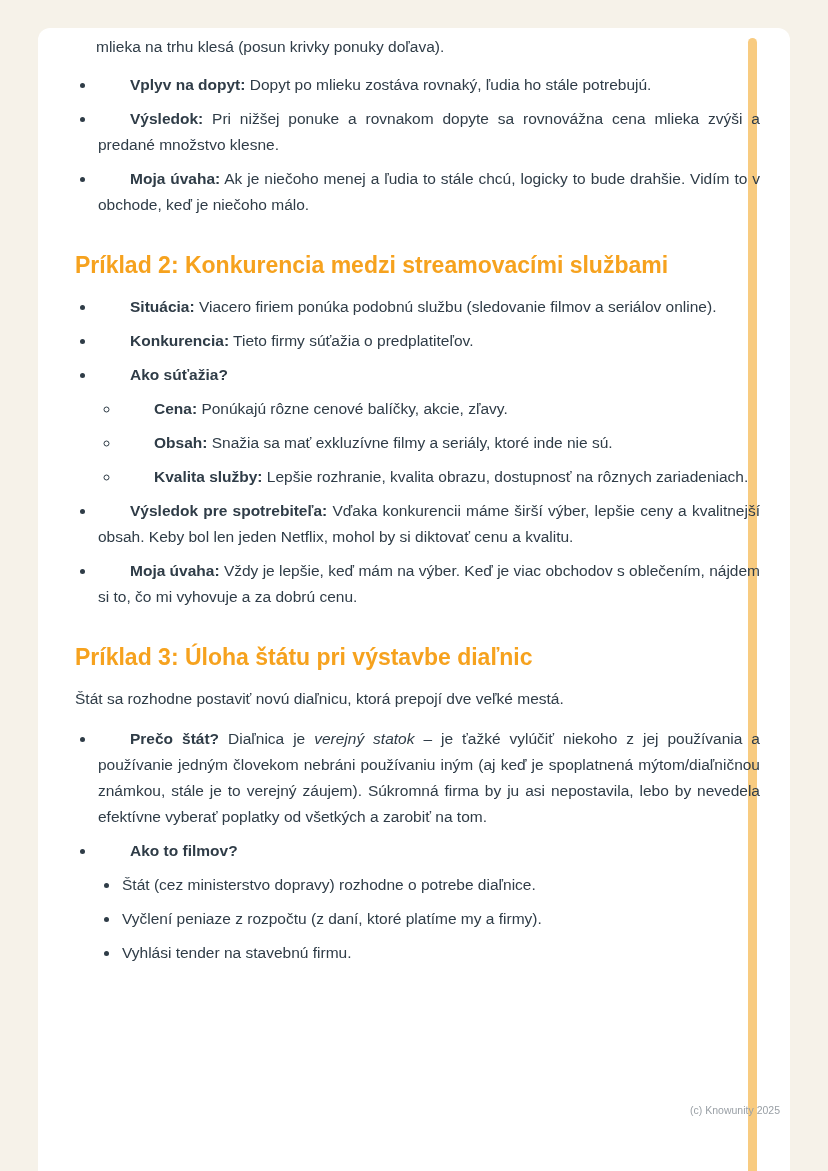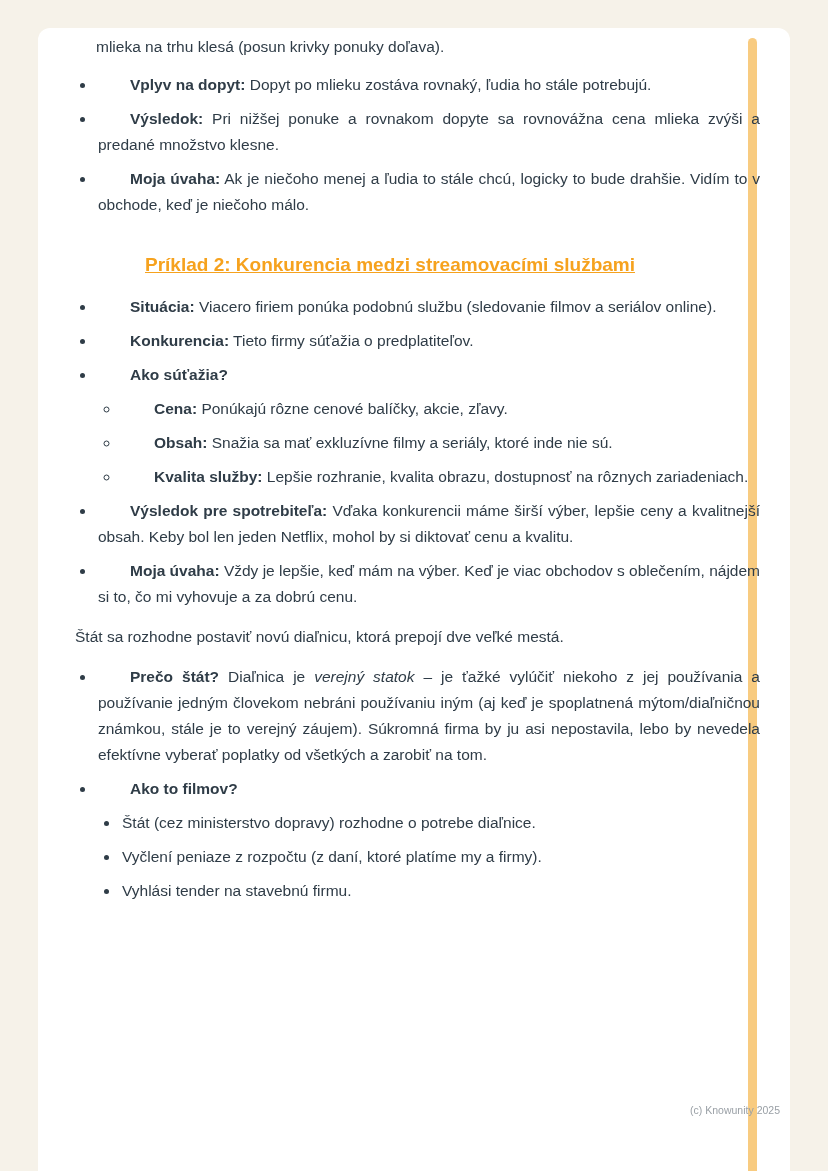--- a/index.html
+++ b/index.html
@@ -45,27 +45,26 @@
     z-index: 2;
   }
   .cont-par {
     margin: 0 0 0 21px;
   }
   p.par {
     margin: 14px 0;
   }
   h2.section-heading {
     margin: 32px 0 14px 0;
-    font-size: 19px;
+    font-size: 23px;
     line-height: 30px;
     font-weight: 700;
     color: #f6a21e;
     max-width: 630px;
-    text-align: center;
-    text-decoration: underline;
+    text-align: left;
   }
   ul.l1 {
     margin: 12px 0;
     padding-left: 21px;
     list-style-type: disc;
   }
   ul.l1 > li {
     margin: 8px 0;
     padding-left: 2px;
   }
@@ -133,20 +132,21 @@
           <ul class="l2">
             <li><strong class="lbl">Cena:</strong><span> Ponúkajú rôzne cenové balíčky, akcie, zľavy.</span></li>
             <li><strong class="lbl">Obsah:</strong><span> Snažia sa mať exkluzívne filmy a seriály, ktoré inde nie sú.</span></li>
             <li><strong class="lbl">Kvalita služby:</strong><span> Lepšie rozhranie, kvalita obrazu, dostupnosť na rôznych zariadeniach.</span></li>
           </ul>
         </li>
         <li><strong class="lbl">Výsledok pre spotrebiteľa:</strong><span> Vďaka konkurencii máme širší výber, lepšie ceny a kvalitnejší obsah. Keby bol len jeden Netflix, mohol by si diktovať cenu a kvalitu.</span></li>
         <li><strong class="lbl">Moja úvaha:</strong><span> Vždy je lepšie, keď mám na výber. Keď je viac obchodov s oblečením, nájdem si to, čo mi vyhovuje a za dobrú cenu.</span></li>
       </ul>
 
+      <h2 class="section-heading">Príklad 3: Úloha štátu pri výstavbe diaľnic</h2>
 
       <p class="par">Štát sa rozhodne postaviť novú diaľnicu, ktorá prepojí dve veľké mestá.</p>
 
       <ul class="l1">
         <li>
           <strong class="lbl">Prečo štát?</strong><span> Diaľnica je </span><em class="it">verejný statok</em><span> – je ťažké vylúčiť niekoho z jej používania a používanie jedným človekom nebráni používaniu iným (aj keď je spoplatnená mýtom/diaľničnou známkou, stále je to verejný záujem). Súkromná firma by ju asi nepostavila, lebo by nevedela efektívne vyberať poplatky od všetkých a zarobiť na tom.</span>
         </li>
         <li>
           <strong class="lbl">Ako to filmov?</strong>
           <ul class="l3">

